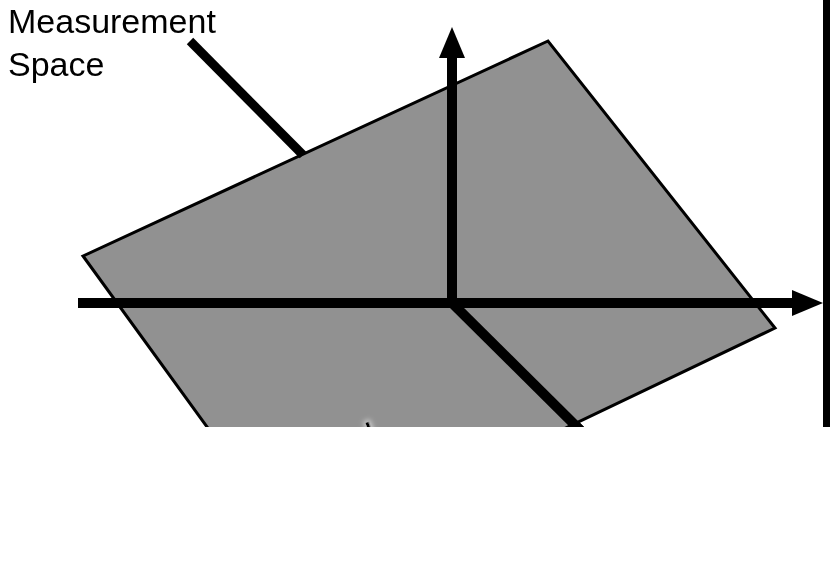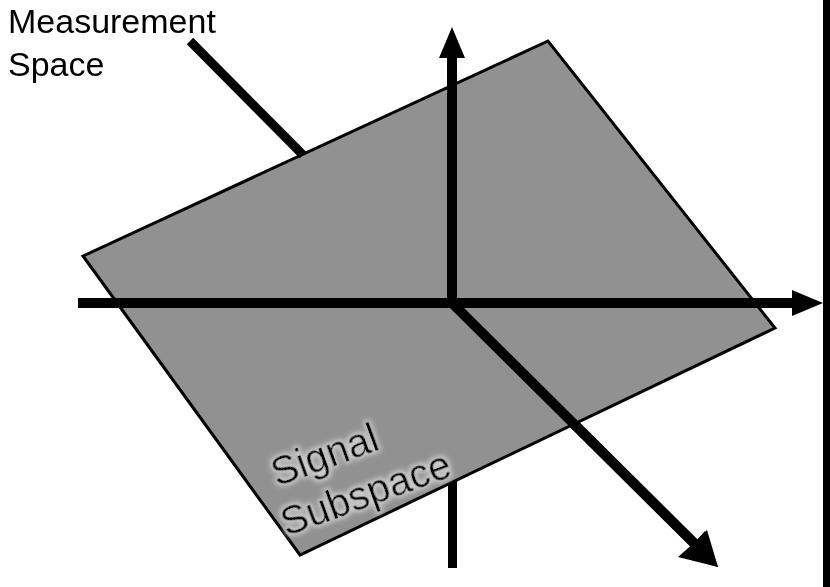--- a/index.html
+++ b/index.html
@@ -7,21 +7,21 @@
     margin: 0;
     padding: 0;
     background: #ffffff;
   }
   body {
     font-family: "Liberation Sans", sans-serif;
   }
   #figure-root {
     position: relative;
     width: 830px;
-    height: 587px;
+    height: 427px;
     background: #ffffff;
     overflow: hidden;
   }
   #diagram-svg {
     position: absolute;
     left: 0;
     top: 0;
     width: 830px;
     height: 587px;
     display: block;

